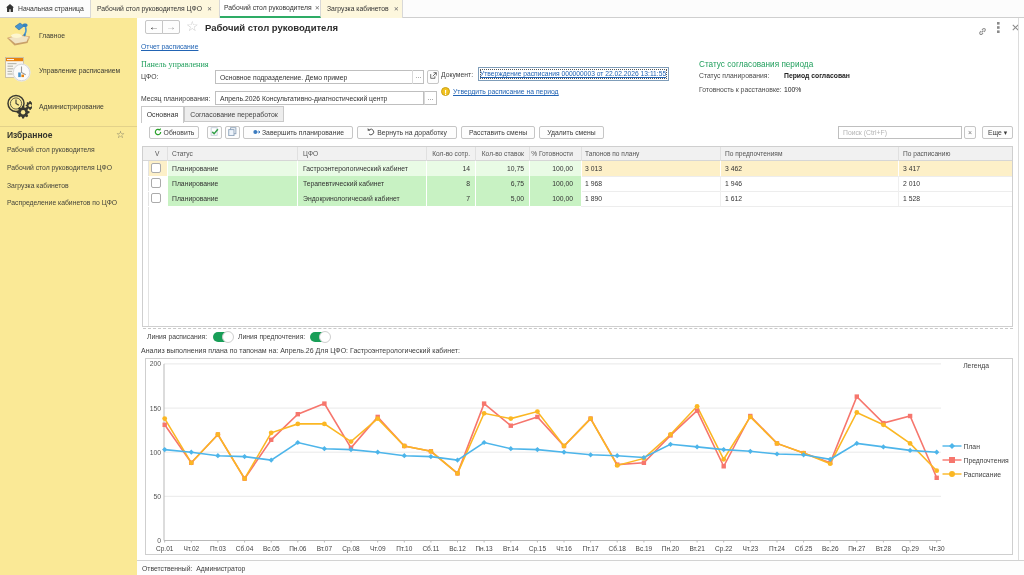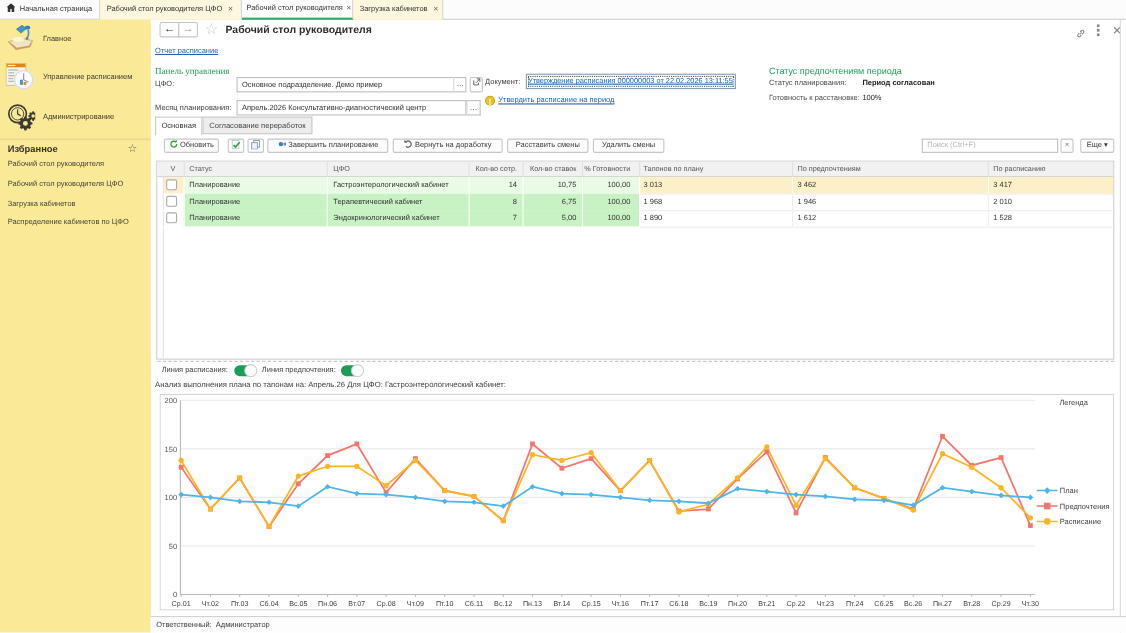--- a/index.html
+++ b/index.html
@@ -128,21 +128,21 @@
 <lab style="left:441px;top:71px;">Документ:</lab>
 <div class="abs" style="left:478px;top:67px;width:191px;height:14px;border:1px solid #7f9db9;outline:1px dotted #555;outline-offset:-3px;"></div>
 <div class="abs lnk" style="left:480px;top:70px;font-size:6.7px;white-space:nowrap;">Утверждение расписания 000000003 от 22.02.2026 13:11:55</div>
 
 <lab style="left:141px;top:95px;">Месяц планирования:</lab>
 <div class="fld" style="left:215px;top:91px;width:209px;height:14px;">Апрель.2026 Консультативно-диагностический центр</div>
 <div class="abs" style="left:424px;top:91px;width:13px;height:14px;border:1px solid #bfbfbf;border-left:1px solid #d9d9d9;font-size:8px;color:#777;text-align:center;line-height:12px;">...</div>
 <div class="abs" style="left:441px;top:87px;width:9px;height:9px;border-radius:50%;background:#f2c21f;border:1px solid #caa117;color:#fff;font-size:8px;line-height:9px;text-align:center;font-weight:bold;">!</div>
 <div class="abs lnk" style="left:453px;top:88px;font-size:6.8px;">Утвердить расписание на период</div>
 
-<div class="abs green" style="left:699px;top:60px;font-size:8.2px;">Статус предпочтениям периода</div>
+<div class="abs green" style="left:699px;top:60px;font-size:8.2px;">Статус согласования периода</div>
 <lab style="left:699px;top:72px;color:#4a4a4a;">Статус планирования:</lab>
 <div class="abs" style="left:784px;top:72px;font-size:6.8px;font-weight:bold;color:#222;">Период согласован</div>
 <lab style="left:699px;top:86px;color:#4a4a4a;">Готовность к расстановке:</lab>
 <div class="abs" style="left:784px;top:86px;font-size:6.8px;color:#222;">100%</div>
 
 <div class="abs" style="left:141px;top:106px;width:43px;height:17px;border:1px solid #c9c9c9;border-bottom:none;background:#fff;font-size:6.9px;color:#333;text-align:center;line-height:16px;z-index:2;">Основная</div>
 <div class="abs" style="left:184px;top:106px;width:100px;height:16px;border:1px solid #c9c9c9;background:#ededed;font-size:6.9px;color:#444;text-align:center;line-height:15px;">Согласование переработок</div>
 
 <div class="btn" style="left:149px;top:126px;width:50px;height:13px;line-height:11px;">
   <svg width="8" height="8" viewBox="0 0 12 12" style="vertical-align:-1px;margin-right:2px;">

